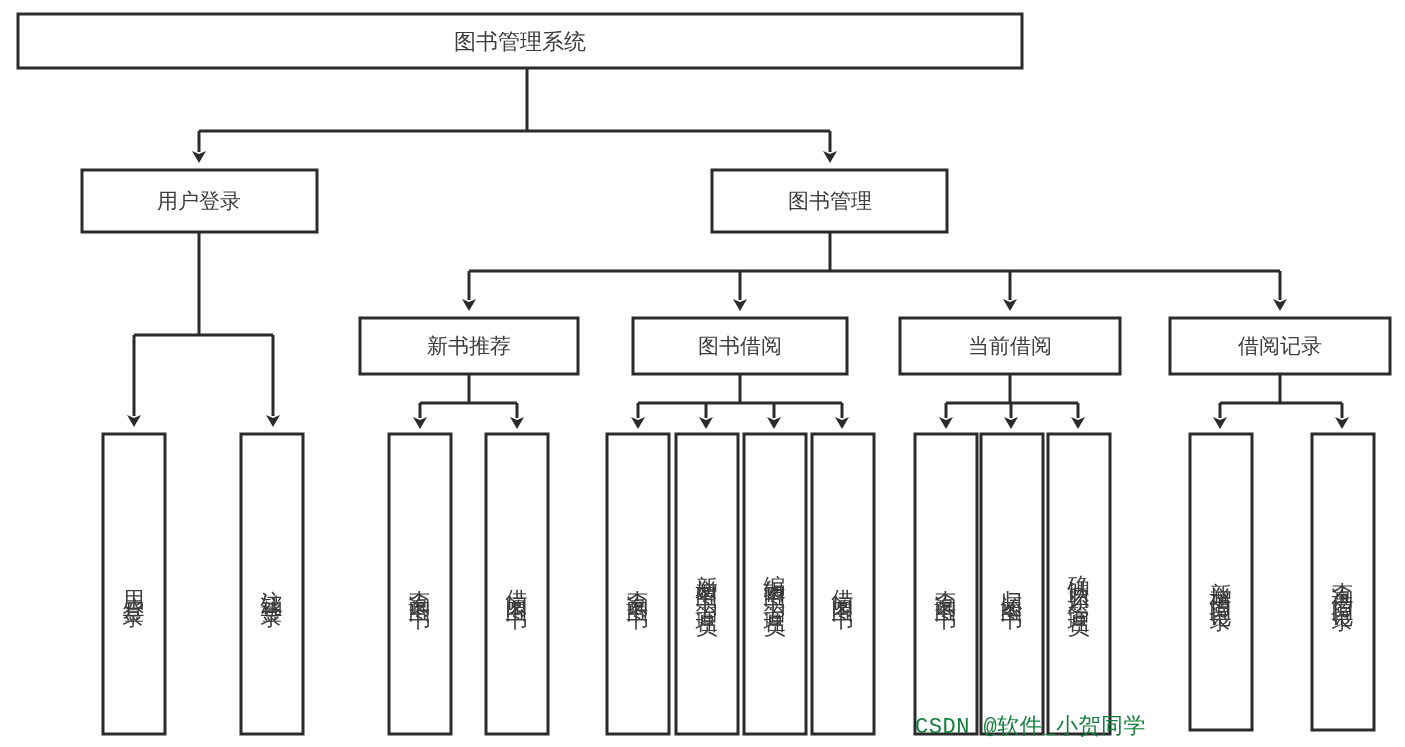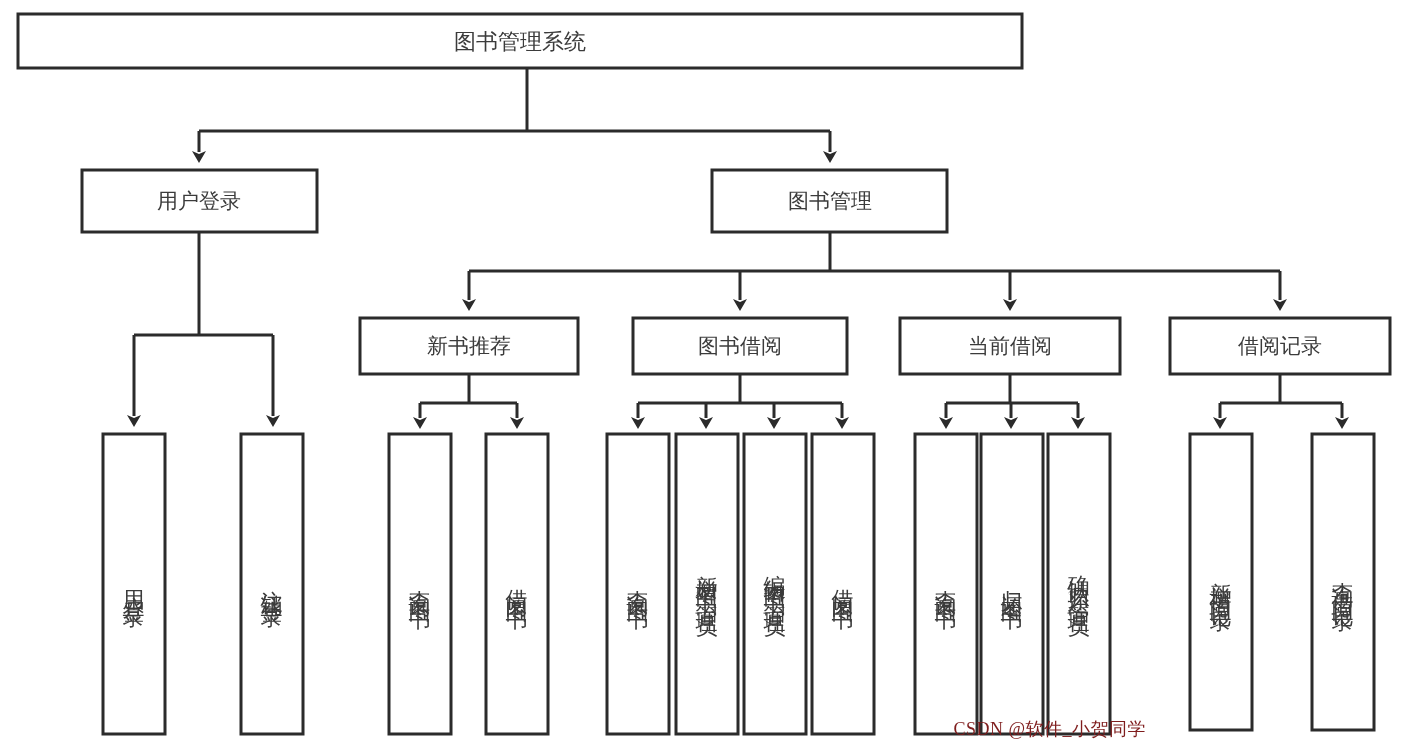--- a/index.html
+++ b/index.html
@@ -71,23 +71,23 @@
     writing-mode: vertical-rl;
     text-orientation: upright;
     letter-spacing: 6px;
     white-space: nowrap;
     text-align: center;
   }
   .watermark {
     position: absolute;
     right: 8px;
     bottom: 6px;
-    font-family: Liberation Serif, serif;
-    font-size: 18px;
-    color: #7f1d1d;
+    font-family: Liberation Mono, monospace;
+    font-size: 22px;
+    color: #15803d;
     white-space: nowrap;
     letter-spacing: 0.5px;
   }
 </style>
 </head>
 <body>
 
 <div id="diagram-root">
 
   <svg id="tree-svg" viewBox="0 0 1405 747">

